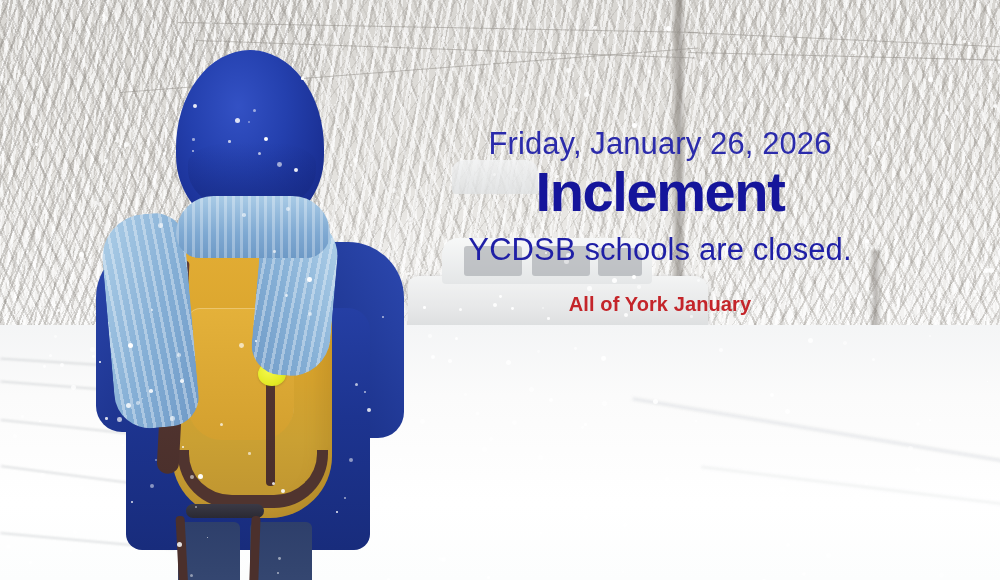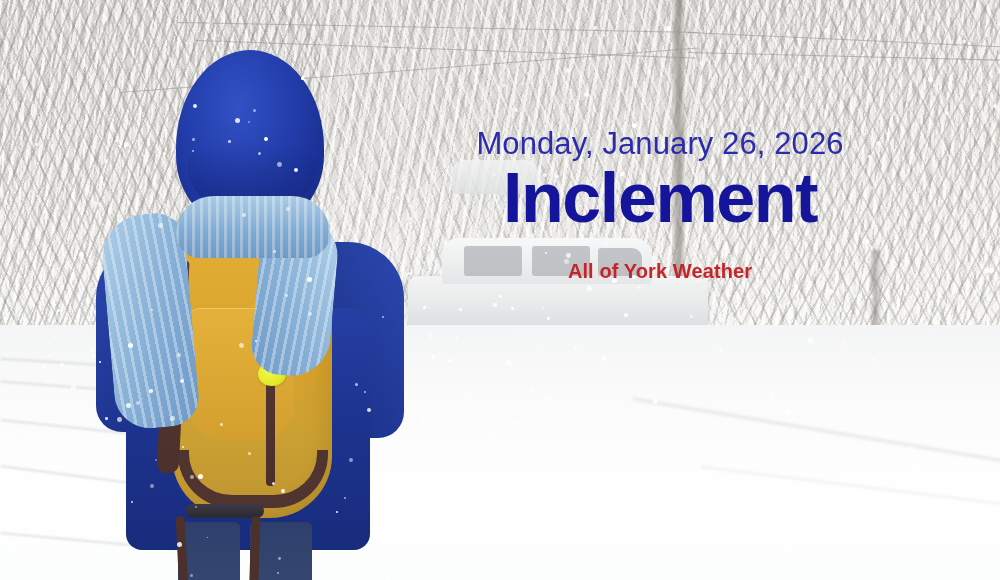--- a/index.html
+++ b/index.html
@@ -298,21 +298,21 @@
   .textblock {
     position:absolute; left:430px; top:128px; width:460px;
     text-align:center;
   }
   .date-line {
     font-size:31px; font-weight:400; letter-spacing:.1px;
     color:#2b2bab; line-height:1.0;
     margin-bottom:6px;
   }
   .headline {
-    font-size:70px; font-weight:700; letter-spacing:-1.4px;
+    font-size:56px; font-weight:700; letter-spacing:-1.4px;
     color:#15159b; line-height:.95;
   }
   .headline .hl2 { display:block; }
   .subline {
     font-size:31px; font-weight:400; letter-spacing:.1px;
     color:#1f1fa6; line-height:1.0;
     margin-top:16px;
   }
   .region {
     font-size:20px; font-weight:700; letter-spacing:.1px;
@@ -649,23 +649,24 @@
         <div class="flake" style="width: 4.4px; height: 4.4px; left: 193px; top: 104px; opacity: 0.89;"></div>
         <div class="flake" style="width: 5px; height: 5px; left: 984px; top: 268px; opacity: 0.92;"></div>
         <div class="flake" style="width: 5px; height: 5px; left: 854px; top: 493px; opacity: 0.65;"></div>
         <div class="flake" style="width: 1.8px; height: 1.8px; left: 39px; top: 420px; opacity: 0.91;"></div>
         <div class="flake" style="width: 4.6px; height: 4.6px; left: 6px; top: 544px; opacity: 0.52;"></div>
         <div class="flake" style="width: 4.7px; height: 4.7px; left: 928px; top: 77px; opacity: 1;"></div>
       </div>
   </div>
 
   <div class="textblock">
-    <div class="date-line">Monday, January 26, 2026</div>
+    <div class="date-line">Friday, January 26, 2026</div>
 
     <div class="headline">
       <span class="hl1">Inclement</span>
     </div>
 
-
-    <div class="region">All of York Weather</div>
+    <div class="subline">YCDSB schools are closed.</div>
+
+    <div class="region">All of York January</div>
   </div>
 
 </div>
 
 </body></html>

